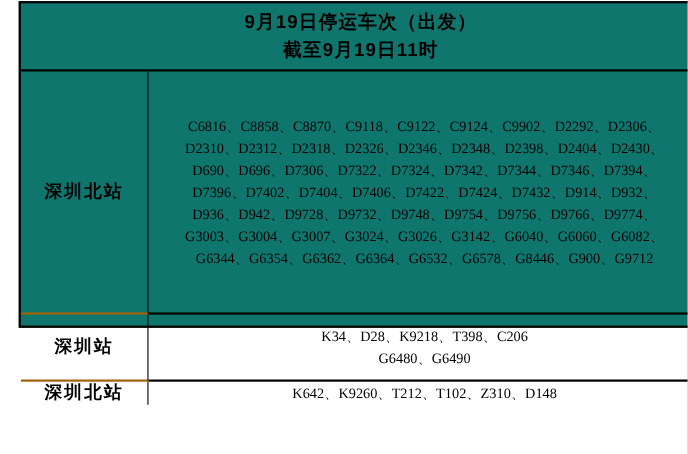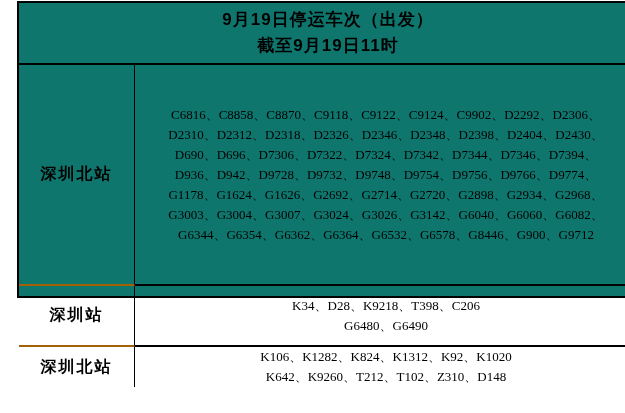--- a/index.html
+++ b/index.html
@@ -75,32 +75,31 @@
     <div class="header-cell">
       <div>9月19日停运车次（出发）</div>
       <div>截至9月19日11时</div>
     </div>
 
     <div class="station-cell">深圳北站</div>
     <div class="trains-cell">
       <div class="tline">C6816、C8858、C8870、C9118、C9122、C9124、C9902、D2292、D2306、</div>
       <div class="tline">D2310、D2312、D2318、D2326、D2346、D2348、D2398、D2404、D2430、</div>
       <div class="tline">D690、D696、D7306、D7322、D7324、D7342、D7344、D7346、D7394、</div>
+      <div class="tline">D7396、D7402、D7404、D7406、D7422、D7424、D7432、D914、D932、</div>
       <div class="tline">D936、D942、D9728、D9732、D9748、D9754、D9756、D9766、D9774、</div>
-      <div class="tline">G1178、G1624、G1626、G2692、G2714、G2720、G2898、G2934、G2968、</div>
       <div class="tline">G3003、G3004、G3007、G3024、G3026、G3142、G6040、G6060、G6082、</div>
       <div class="tline">G6344、G6354、G6362、G6364、G6532、G6578、G8446、G900、G9712</div>
     </div>
 
     <div class="station-cell">深圳站</div>
     <div class="trains-cell">
       <div class="tline">K34、D28、K9218、T398、C206</div>
       <div class="tline">G6480、G6490</div>
     </div>
 
     <div class="station-cell row-last-station" style="border-bottom:none">深圳北站</div>
     <div class="trains-cell" style="border-bottom:none">
-      <div class="tline">K106、K1282、K824、K1312、K92、K1020</div>
       <div class="tline">K642、K9260、T212、T102、Z310、D148</div>
     </div>
 
   </div>
 </div>
 
 </body></html>

